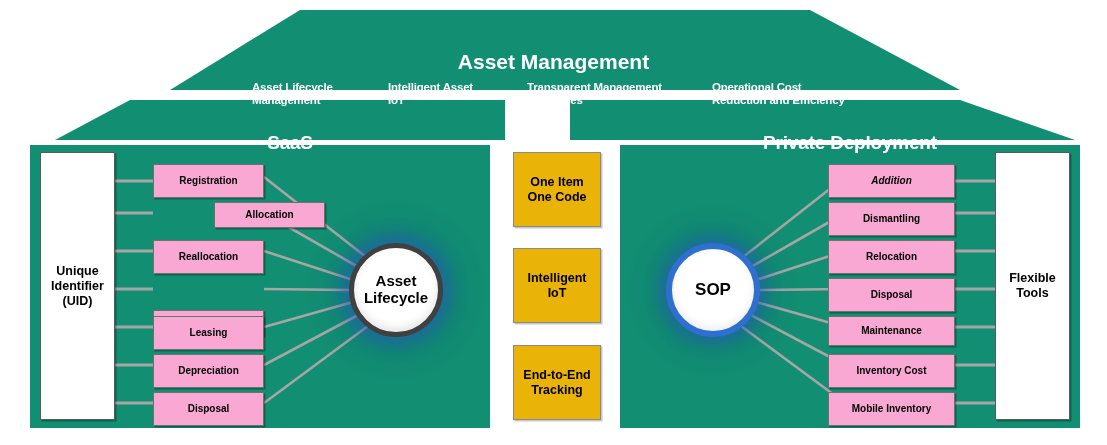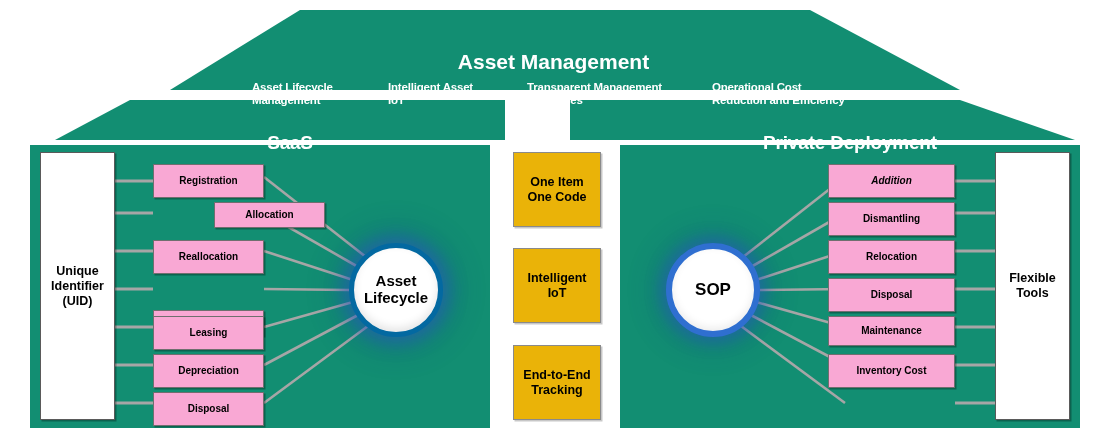--- a/index.html
+++ b/index.html
@@ -55,21 +55,21 @@
   }
 
   .hub{
     position:absolute;border-radius:50%;
     display:flex;align-items:center;justify-content:center;text-align:center;
     font-weight:bold;color:#000000;line-height:1.12;white-space:pre-line;
     box-sizing:border-box;background:#ffffff;
   }
   #hub-lifecycle{
     left:349px;top:243px;width:94px;height:94px;font-size:15px;
-    border:5px solid #0369a1;
+    border:5px solid #404040;
     box-shadow:0 0 16px 7px rgba(40,90,190,0.55),
                0 0 30px 14px rgba(20,60,150,0.22),
                inset 0 -4px 9px rgba(0,0,0,0.10);
   }
   #hub-sop{
     left:666px;top:243px;width:94px;height:94px;font-size:17px;
     border:6px solid #2f6fd0;
     box-shadow:0 0 14px 6px rgba(40,90,190,0.50),
                0 0 28px 13px rgba(20,60,150,0.20),
                inset 0 -3px 8px rgba(0,0,0,0.08);
@@ -169,17 +169,18 @@
 Tracking</div>
 
   <div class="hub" id="hub-sop">SOP</div>
 
   <div class="node-box" style="left:828px;top:164px;width:127px;height:34px;font-style:italic;">Addition</div>
   <div class="node-box" style="left:828px;top:202px;width:127px;height:34px;">Dismantling</div>
   <div class="node-box" style="left:828px;top:240px;width:127px;height:34px;">Relocation</div>
   <div class="node-box" style="left:828px;top:278px;width:127px;height:34px;">Disposal</div>
   <div class="node-box" style="left:828px;top:316px;width:127px;height:30px;">Maintenance</div>
   <div class="node-box" style="left:828px;top:354px;width:127px;height:34px;">Inventory Cost</div>
+  <div class="node-box" style="left:828px;top:392px;width:127px;height:34px;">Mobile Inventory</div>
 
   <div class="side-box" style="left:995px;top:152px;width:75px;height:268px;">Flexible
 Tools</div>
 
 </div>
 
 </body></html>

